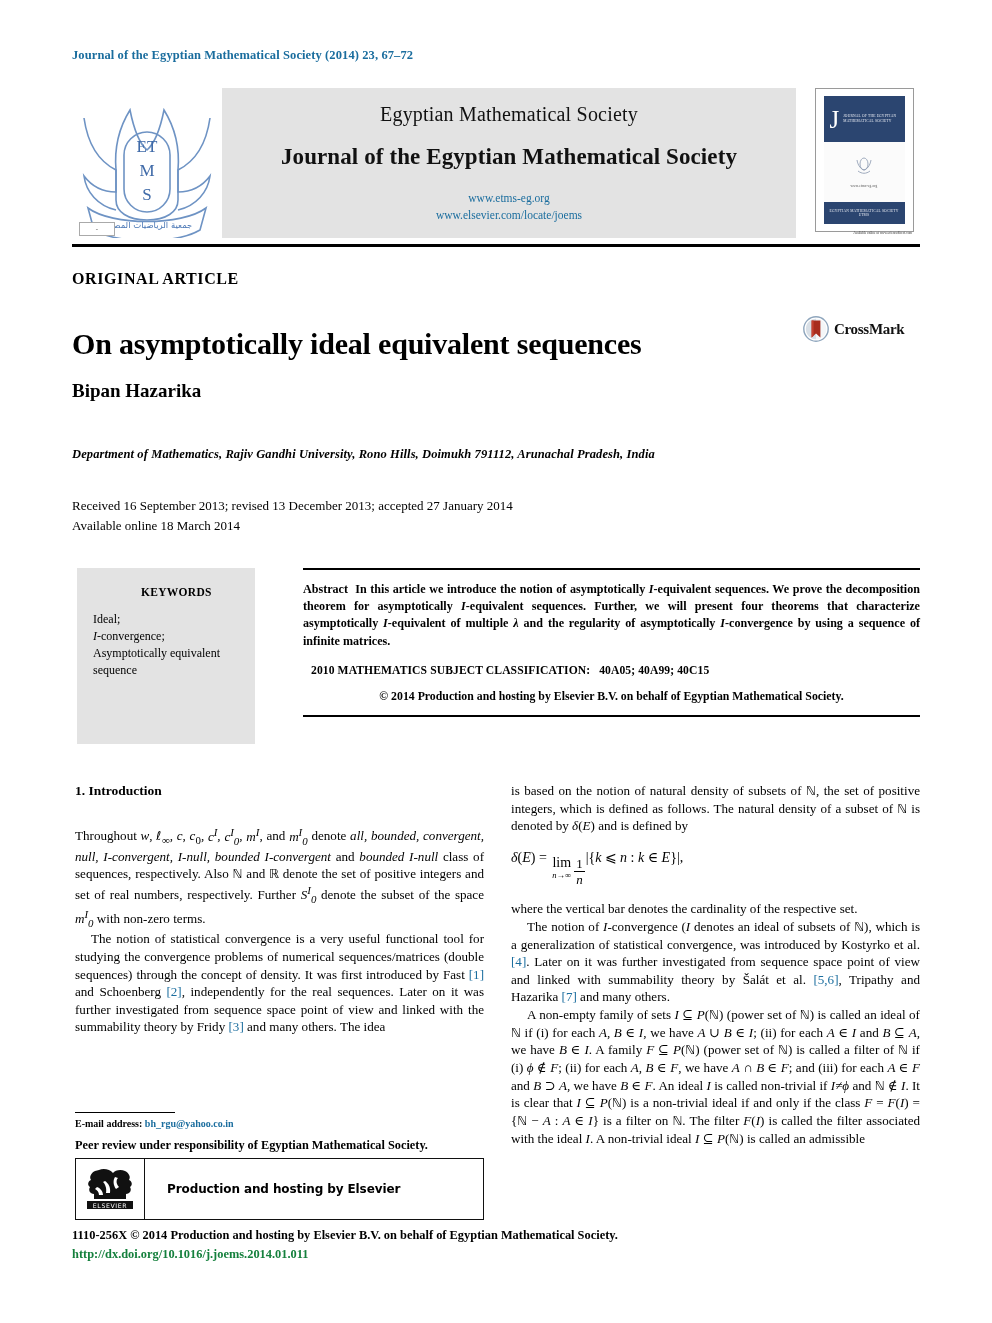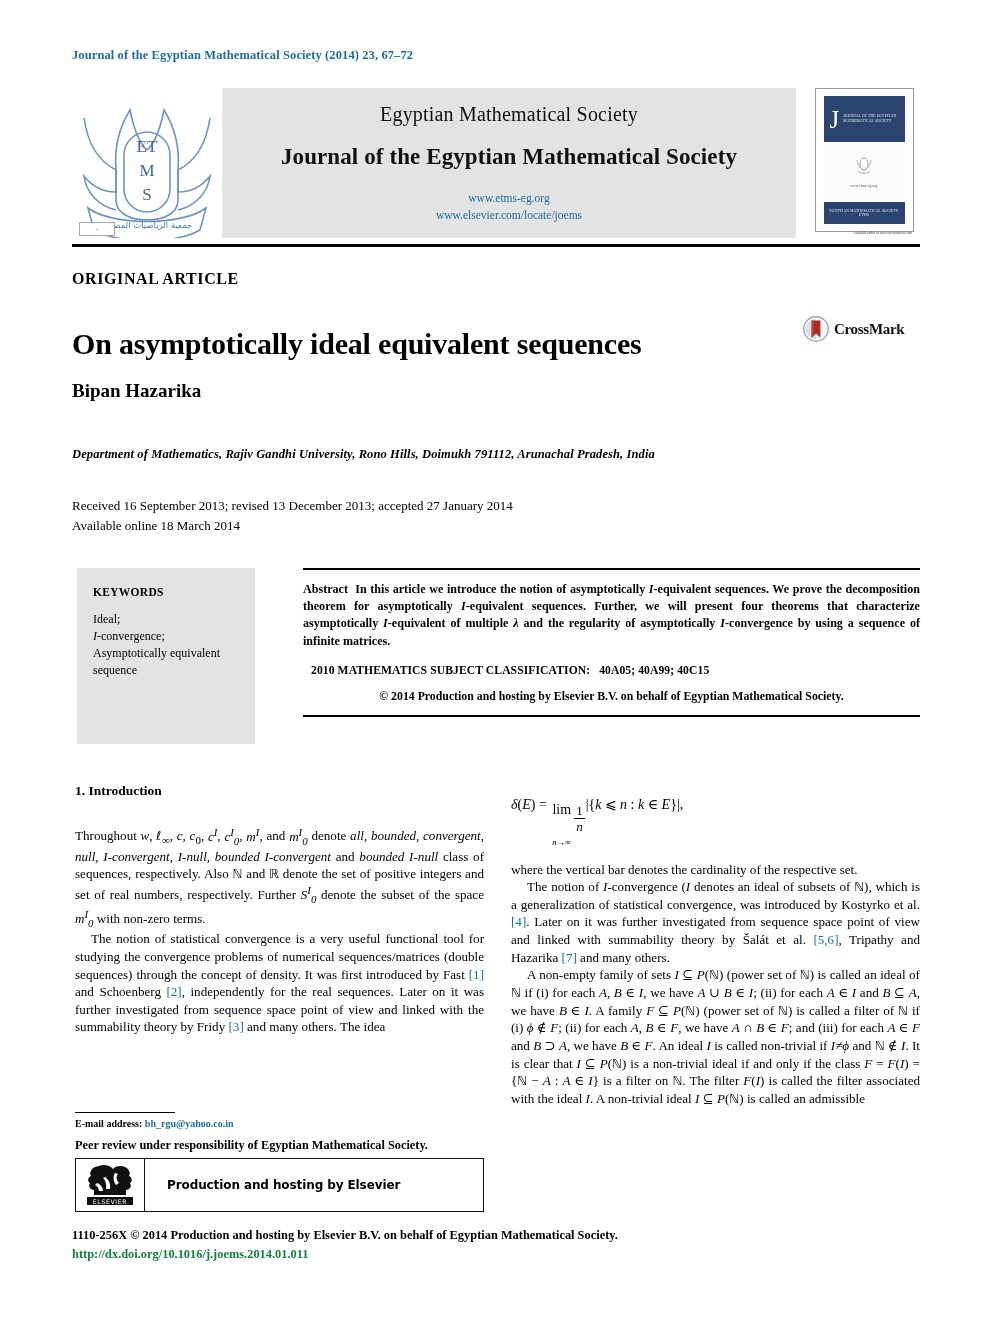--- a/index.html
+++ b/index.html
@@ -231,20 +231,21 @@
     height: 176px;
     background: #e3e3e3;
     box-sizing: border-box;
     padding: 18px 16px;
   }
   .kw-title {
     font-size: 11.5px;
     font-weight: bold;
     letter-spacing: .3px;
     margin-bottom: 13px;
+    margin-left: 48px;
   }
   .kw-list { font-size: 12px; line-height: 1.42; }
   .kw-list .it { font-style: italic; }
 
   .abs-block {
     position: absolute;
     left: 303px;
     top: 568px;
     width: 617px;
   }
@@ -311,21 +312,20 @@
   }
   .frac .num { font-size: 13px; padding: 0 2px 1px 2px;}
   .frac .den { font-size: 13px; padding: 1px 2px 0 2px;}
   .lim {
     display: inline-flex;
     flex-direction: column;
     align-items: center;
     vertical-align: -0.35em;
     line-height: 1.05;
     margin: 0 2px;
-    gap: 20px;
   }
   .lim .lt { font-size: 14px; }
   .lim .lb { font-size: 8.5px; }
 
   
   .fn-rule {
     position: absolute;
     left: 75px;
     top: 1112px;
     width: 100px;
@@ -345,21 +345,21 @@
     left: 75px;
     top: 1138px;
     font-size: 12.3px;
     font-weight: bold;
   }
   .elsevier-box {
     position: absolute;
     left: 75px;
     top: 1158px;
     width: 409px;
-    height: 54px;
+    height: 62px;
     border: 1.5px solid #111;
     box-sizing: border-box;
     display: flex;
     align-items: center;
   }
   .els-logo-cell {
     width: 68px;
     flex: 0 0 68px;
     display: flex;
     align-items: center;
@@ -506,20 +506,21 @@
 
   <div class="col col-left">
     <div class="sec-head">1. Introduction</div>
 
     <p>Throughout <span class="it">w</span>, <span class="bb">ℓ</span><sub>∞</sub>, <span class="it">c</span>, <span class="it">c</span><sub>0</sub>, <span class="it">c<sup>I</sup></span>, <span class="it">c<sup>I</sup><sub>0</sub></span>, <span class="it">m<sup>I</sup></span>, and <span class="it">m<sup>I</sup><sub>0</sub></span> denote <span class="it">all, bounded, convergent, null, I-convergent, I-null, bounded I-convergent</span> and <span class="it">bounded I-null</span> class of sequences, respectively. Also <span class="bb">ℕ</span> and <span class="bb">ℝ</span> denote the set of positive integers and set of real numbers, respectively. Further <span class="it">S<sup>I</sup><sub>0</sub></span> denote the subset of the space <span class="it">m<sup>I</sup><sub>0</sub></span> with non-zero terms.</p>
 
     <p class="indent">The notion of statistical convergence is a very useful functional tool for studying the convergence problems of numerical sequences/matrices (double sequences) through the concept of density. It was first introduced by Fast <span class="ref">[1]</span> and Schoenberg <span class="ref">[2]</span>, independently for the real sequences. Later on it was further investigated from sequence space point of view and linked with the summability theory by Fridy <span class="ref">[3]</span> and many others. The idea</p>
   </div>
 
   <div class="col col-right">
+    <p>is based on the notion of natural density of subsets of <span class="bb">ℕ</span>, the set of positive integers, which is defined as follows. The natural density of a subset of <span class="bb">ℕ</span> is denoted by <span class="it">δ</span>(<span class="it">E</span>) and is defined by</p>
 
     <div class="display-eq">
       <span class="it">δ</span>(<span class="it">E</span>) = <span class="lim">
           <span class="lt">lim</span>
           <span class="lb"><span class="it">n</span>→∞</span>
         </span><span class="frac">
           <span class="num">1</span>
           <span class="den" style="border-top:1px solid #000;"><span class="it">n</span></span>
         </span>|{<span class="it">k</span> ⩽ <span class="it">n</span> : <span class="it">k</span> ∈ <span class="it">E</span>}|,
     </div>

